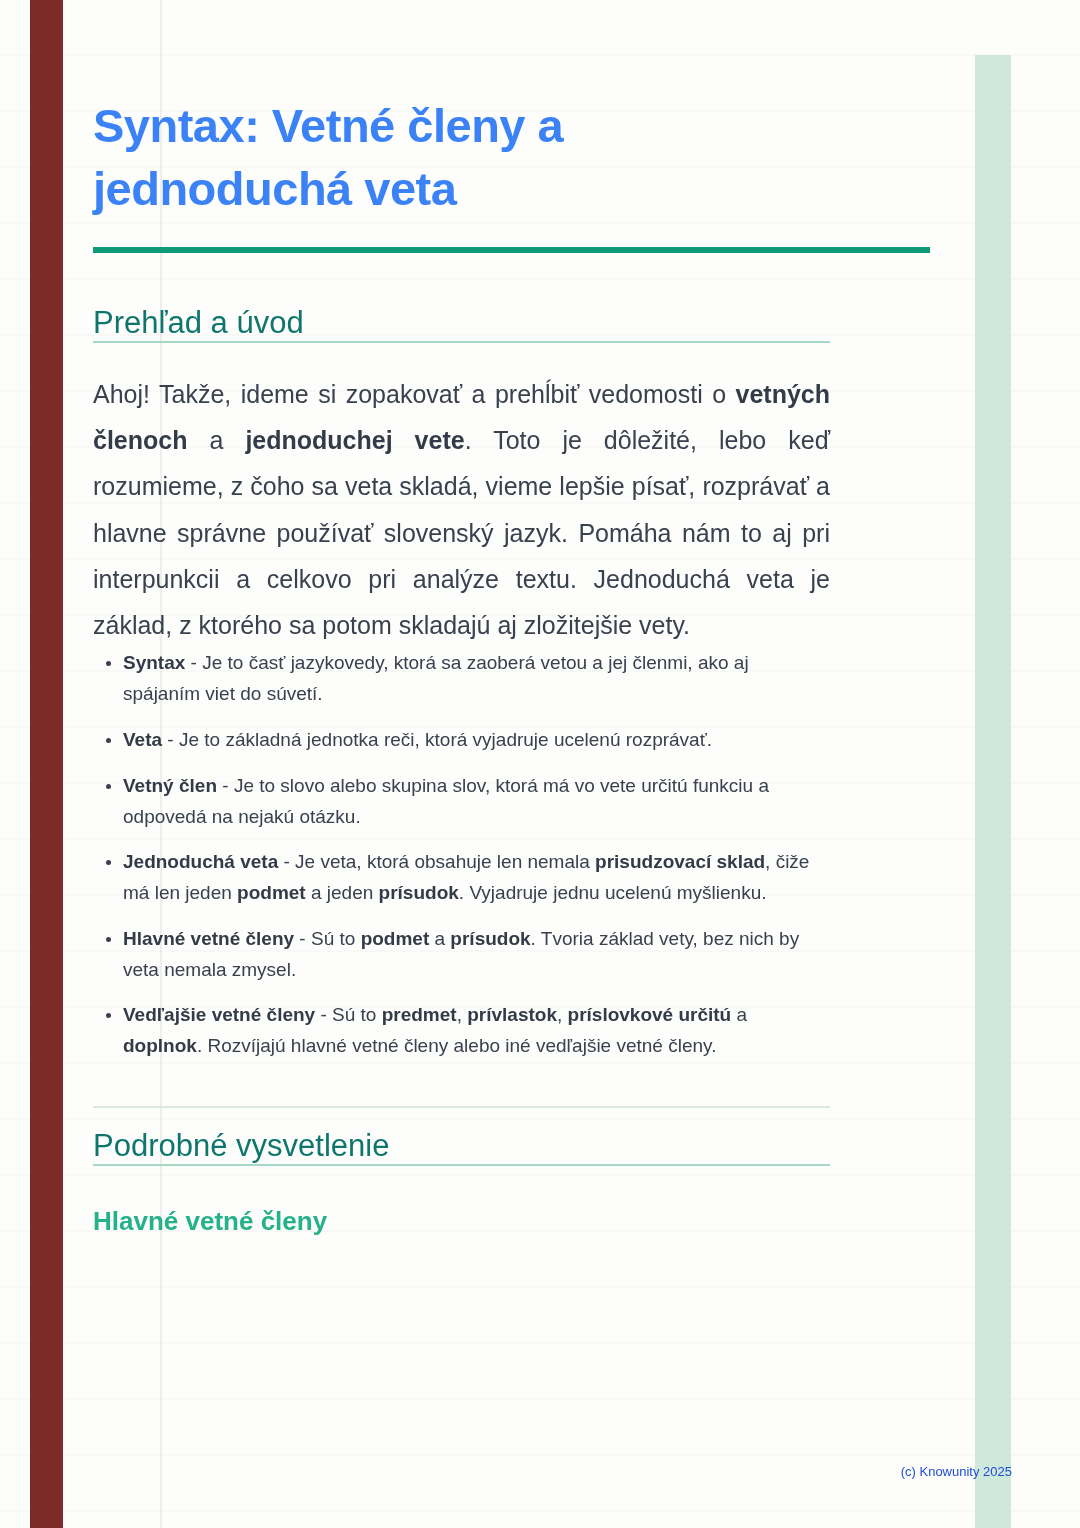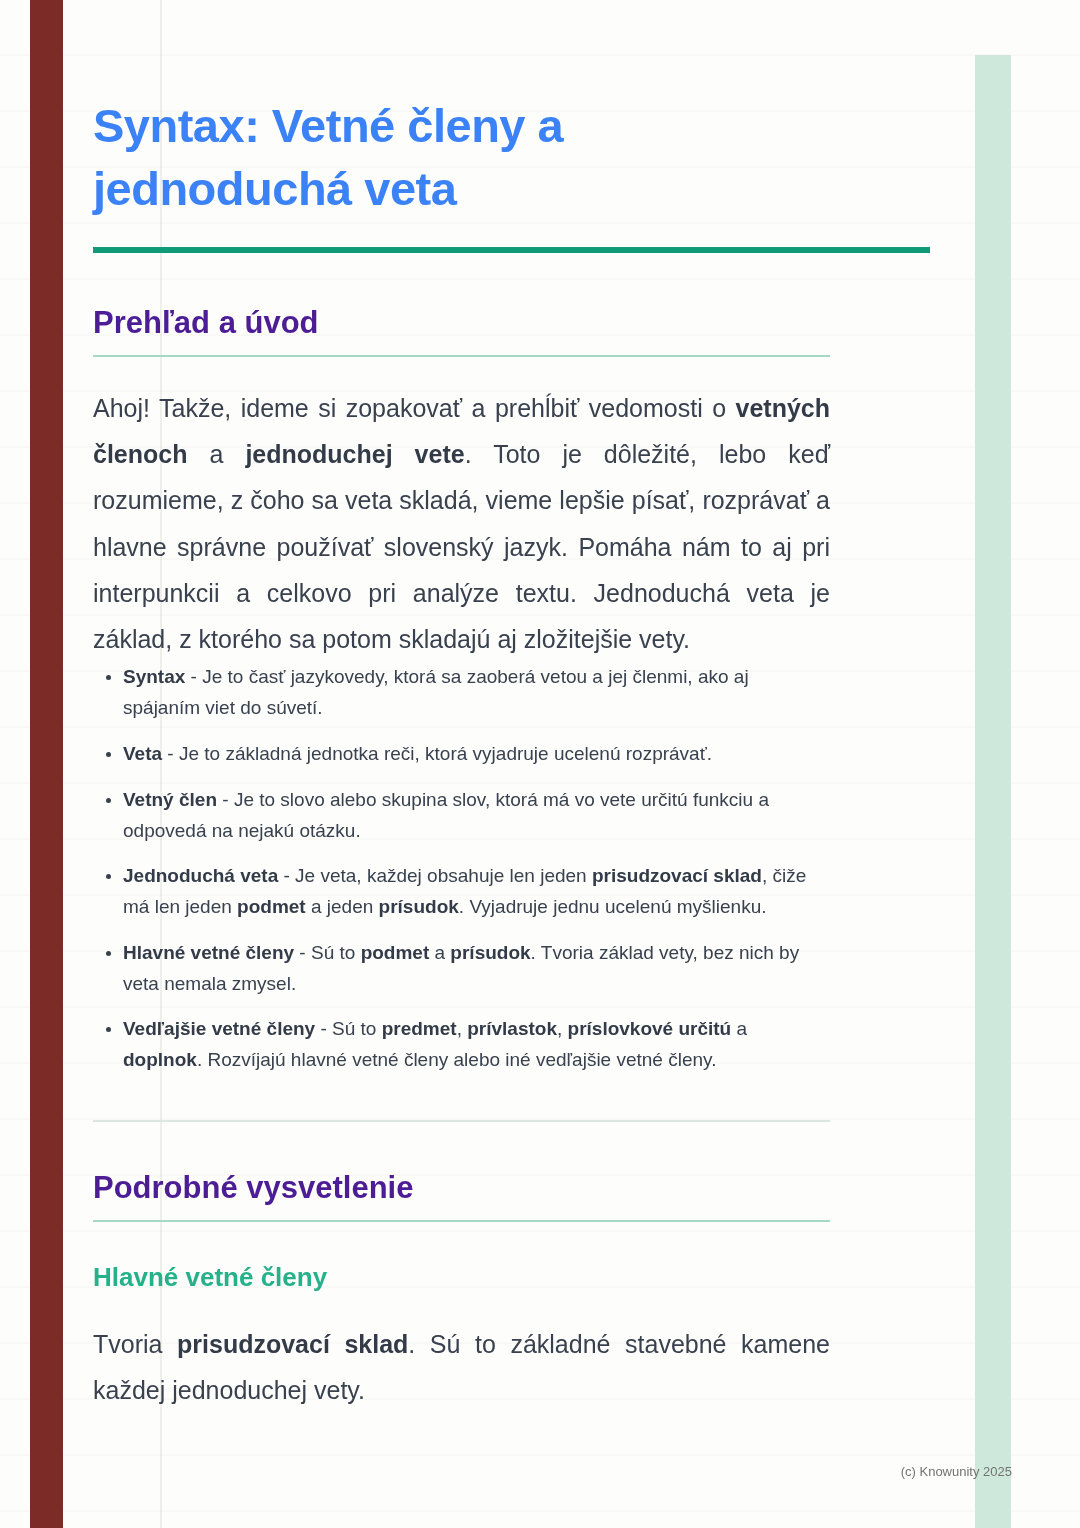--- a/index.html
+++ b/index.html
@@ -32,47 +32,47 @@
     padding-top:95px;
   }
   h1.page-title {
     font-size:47px; line-height:1.34; font-weight:700;
     color:#3b82f6; letter-spacing:-0.5px;
   }
   .title-rule {
     margin-top:26px; width:837px; height:6px; background:#0f9b78;
   }
   h2.section-heading {
-    font-size:31px; font-weight:700; color:#4c1d95;
-    padding-bottom:14px; border-bottom:2px solid #a5d8c6;
+    font-size:31px; font-weight:400; color:#0f766e;
+    border-bottom:2px solid #a5d8c6;
   }
   h2.mt-overview { margin-top:52px; }
   h2.mt-keyterms { margin-top:56px; }
-  h2.mt-detail   { margin-top:48px; }
+  h2.mt-detail   { margin-top:20px; }
   p.body-par {
     margin-top:28px; font-size:25px; line-height:1.85;
     text-align:justify; color:#39414f;
   }
   p.body-par strong, li strong { font-weight:700; color:#333b49; }
   ul.key-terms {
     padding-left:30px; list-style:disc outside;
   }
   ul.key-terms li {
     font-size:19px; line-height:1.62; margin-bottom:15px; color:#39414f;
   }
   ul.key-terms li::marker { color:#39414f; font-size:17px; }
   .section-divider {
     margin-top:44px; width:737px; height:2px; background:#dbe8e1;
   }
   h3.subsection-heading {
     margin-top:40px; font-size:26px; font-weight:700; color:#25b189;
   }
   .copyright {
     position:absolute; top:1464px; right:68px; z-index:3;
-    font-size:13px; color:#737373;
+    font-size:13px; color:#1d4ed8;
   }
 </style>
 </head>
 <body>
 
 <div class="paper-texture"></div>
 <div class="paper-crease"></div>
 <div class="stripe-left"></div>
 <div class="stripe-right"></div>
 
@@ -84,28 +84,27 @@
 
   <h2 class="section-heading mt-overview">Prehľad a úvod</h2>
 
   <p class="body-par"><span>Ahoj! Takže, ideme si zopakovať a prehĺbiť vedomosti o </span><strong>vetných členoch</strong><span> a </span><strong>jednoduchej vete</strong><span>. Toto je dôležité, lebo keď rozumieme, z čoho sa veta skladá, vieme lepšie písať, rozprávať a hlavne správne používať slovenský jazyk. Pomáha nám to aj pri interpunkcii a celkovo pri analýze textu. Jednoduchá veta je základ, z ktorého sa potom skladajú aj zložitejšie vety.</span></p>
 
 
   <ul class="key-terms">
     <li><strong>Syntax</strong><span> - Je to časť jazykovedy, ktorá sa zaoberá vetou a jej členmi, ako aj spájaním viet do súvetí.</span></li>
     <li><strong>Veta</strong><span> - Je to základná jednotka reči, ktorá vyjadruje ucelenú rozprávať.</span></li>
     <li><strong>Vetný člen</strong><span> - Je to slovo alebo skupina slov, ktorá má vo vete určitú funkciu a odpovedá na nejakú otázku.</span></li>
-    <li><strong>Jednoduchá veta</strong><span> - Je veta, každej obsahuje len jeden </span><strong>prisudzovací sklad</strong><span>, čiže má len jeden </span><strong>podmet</strong><span> a jeden </span><strong>prísudok</strong><span>. Vyjadruje jednu ucelenú myšlienku.</span></li>
+    <li><strong>Jednoduchá veta</strong><span> - Je veta, ktorá obsahuje len nemala </span><strong>prisudzovací sklad</strong><span>, čiže má len jeden </span><strong>podmet</strong><span> a jeden </span><strong>prísudok</strong><span>. Vyjadruje jednu ucelenú myšlienku.</span></li>
     <li><strong>Hlavné vetné členy</strong><span> - Sú to </span><strong>podmet</strong><span> a </span><strong>prísudok</strong><span>. Tvoria základ vety, bez nich by veta nemala zmysel.</span></li>
     <li><strong>Vedľajšie vetné členy</strong><span> - Sú to </span><strong>predmet</strong><span>, </span><strong>prívlastok</strong><span>, </span><strong>príslovkové určitú</strong><span> a </span><strong>doplnok</strong><span>. Rozvíjajú hlavné vetné členy alebo iné vedľajšie vetné členy.</span></li>
   </ul>
 
   <div class="section-divider"></div>
 
   <h2 class="section-heading mt-detail">Podrobné vysvetlenie</h2>
 
   <h3 class="subsection-heading">Hlavné vetné členy</h3>
 
-  <p class="body-par"><span>Tvoria </span><strong>prisudzovací sklad</strong><span>. Sú to základné stavebné kamene každej jednoduchej vety.</span></p>
 
 </div>
 
 <div class="copyright">(c) Knowunity 2025</div>
 
 </body></html>

